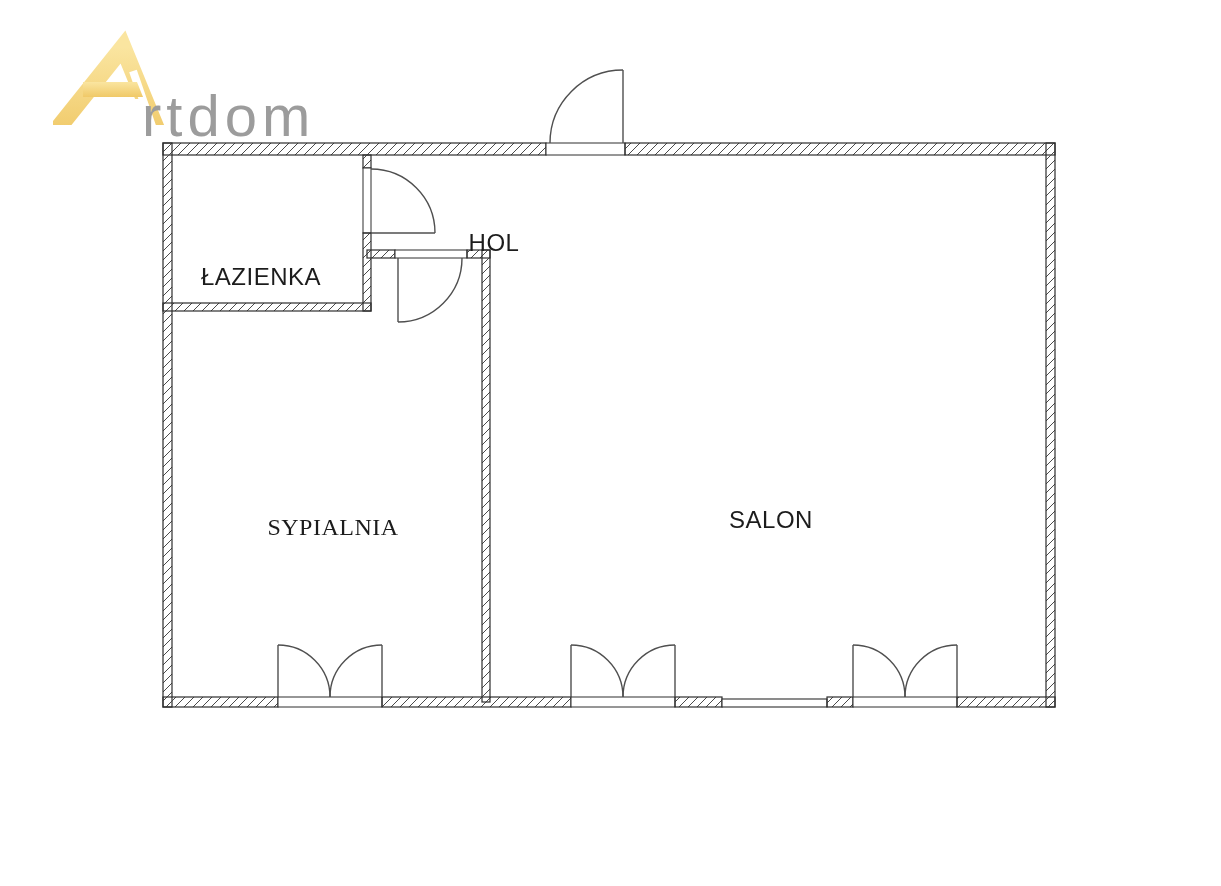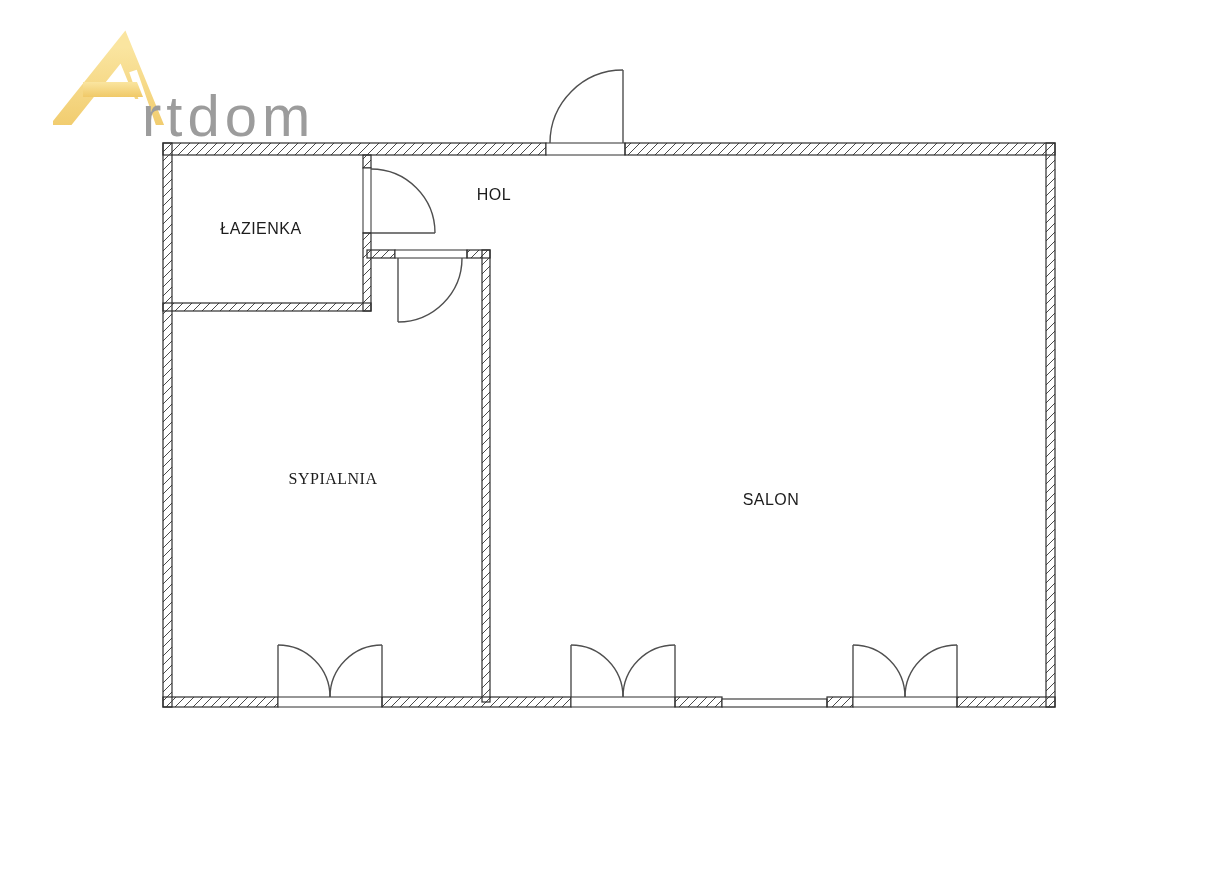--- a/index.html
+++ b/index.html
@@ -4,21 +4,21 @@
 <style>
   html,body{margin:0;padding:0;background:#fff;}
   body{width:1221px;height:886px;position:relative;overflow:hidden;
        font-family:"Liberation Sans",sans-serif;}
   #plan{position:absolute;left:0;top:0;}
   .wall{fill:url(#hatch);stroke:#2e2e2e;stroke-width:1.2;}
   .threshold{fill:#ffffff;stroke:#2e2e2e;stroke-width:1;}
   .window{fill:#ffffff;stroke:#2e2e2e;stroke-width:1.1;}
   .door{fill:none;stroke:#4f4f4f;stroke-width:1.4;}
   .room-label{position:absolute;transform:translate(-50%,-50%);
-      font-size:16px;color:#1c1c1c;letter-spacing:0.5px;white-space:nowrap;}
+      font-size:24px;color:#1c1c1c;letter-spacing:0.5px;white-space:nowrap;margin-top:48px;}
   #logo{position:absolute;left:53px;top:25px;width:260px;height:110px;}
   #logo-mark{position:absolute;left:0;top:0;}
   #logo-text{position:absolute;left:89px;top:27px;
       font-family:Liberation Sans, sans-serif;
       font-size:58px;color:#9c9c9c;letter-spacing:5px;line-height:1;margin-top:35px;}
 </style>
 </head>
 <body>
 
 <div id="logo">
@@ -105,13 +105,13 @@
     <path class="door" d="M 853 645 L 853 697"></path>
     <path class="door" d="M 957 645 L 957 697"></path>
     <path class="door" d="M 853 645 A 52 52 0 0 1 905 697"></path>
     <path class="door" d="M 957 645 A 52 52 0 0 0 905 697"></path>
   </g>
 </svg>
 
 <div class="room-label" style="left:261px;top:229px;">ŁAZIENKA</div>
 <div class="room-label" style="left:494px;top:195px;">HOL</div>
 <div class="room-label" style="left:333px;top:479px;font-family:Liberation Serif, serif;">SYPIALNIA</div>
-<div class="room-label" style="left:771px;top:500px;">SALON</div>
+<div class="room-label" style="left:771px;top:472px;">SALON</div>
 
 </body></html>

